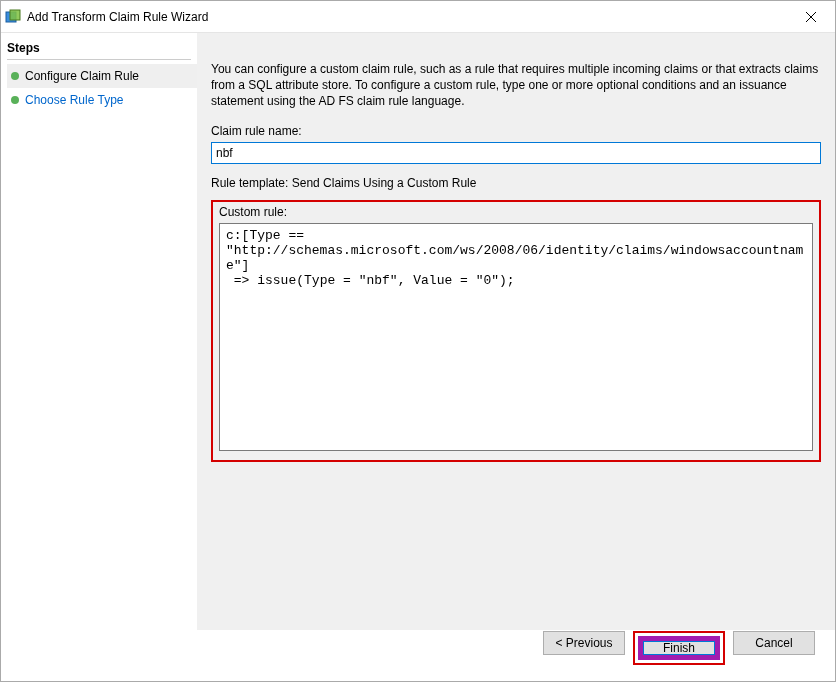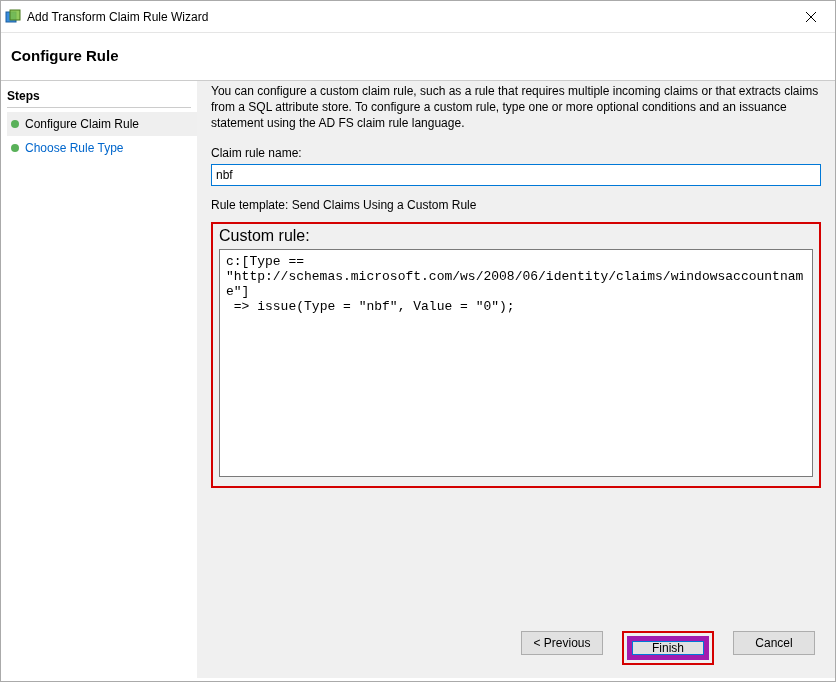--- a/index.html
+++ b/index.html
@@ -85,21 +85,21 @@
       background: #59b159;
       margin-right: 6px;
       flex-shrink: 0;
     }
     .step-item.link-style span.label {
       color: #0066cc;
     }
     .main-pane {
       flex: 1;
       background: #f0f0f0;
-      padding: 2px 14px 10px 14px;
+      padding: 28px 14px 10px 14px;
       display: flex;
       flex-direction: column;
     }
     .intro {
       font-size: 12px;
       line-height: 1.35;
       margin-bottom: 14px;
     }
     .field-label {
       font-size: 12px;
@@ -117,42 +117,42 @@
     .template-line {
       margin-top: 12px;
       font-size: 12px;
     }
     .highlight-box {
       border: 2px solid #d40000;
       margin-top: 10px;
       padding: 3px 6px 6px 6px;
     }
     .custom-label {
-      font-size: 16px;
+      font-size: 12px;
       margin-bottom: 4px;
     }
     .custom-textarea {
       width: 100%;
       height: 228px;
       border: 1px solid #7a7a7a;
       background: #fff;
       padding: 4px 6px;
       font-family: "Courier New", monospace;
       font-size: 13px;
       resize: none;
       overflow-y: scroll;
       white-space: pre-wrap;
       word-wrap: break-word;
     }
     .button-row {
       position: absolute;
       bottom: 16px;
       right: 20px;
       display: flex;
-      gap: 19px;
+      gap: 8px;
     }
     .btn {
       width: 82px;
       height: 24px;
       font-size: 12px;
       font-family: inherit;
       background: #e1e1e1;
       border: 1px solid #adadad;
       cursor: pointer;
       display: flex;
@@ -185,23 +185,20 @@
   </span>
   <span class="title">Add Transform Claim Rule Wizard</span>
   <div class="close">
     <svg viewBox="0 0 10 10">
           <line x1="0" y1="0" x2="10" y2="10" stroke="#000" stroke-width="1"></line>
           <line x1="10" y1="0" x2="0" y2="10" stroke="#000" stroke-width="1"></line>
         </svg>
   </div>
 </div>
 
-<div class="header-area">
-  <h1>Configure Rule</h1>
-</div>
 
 <div class="content">
   <div class="steps-pane">
     <div class="steps-title">Steps</div>
     <div class="step-item selected">
       <span class="bullet"></span>
       <span class="label">Configure Claim Rule</span>
     </div>
     <div class="step-item link-style">
       <span class="bullet"></span>

